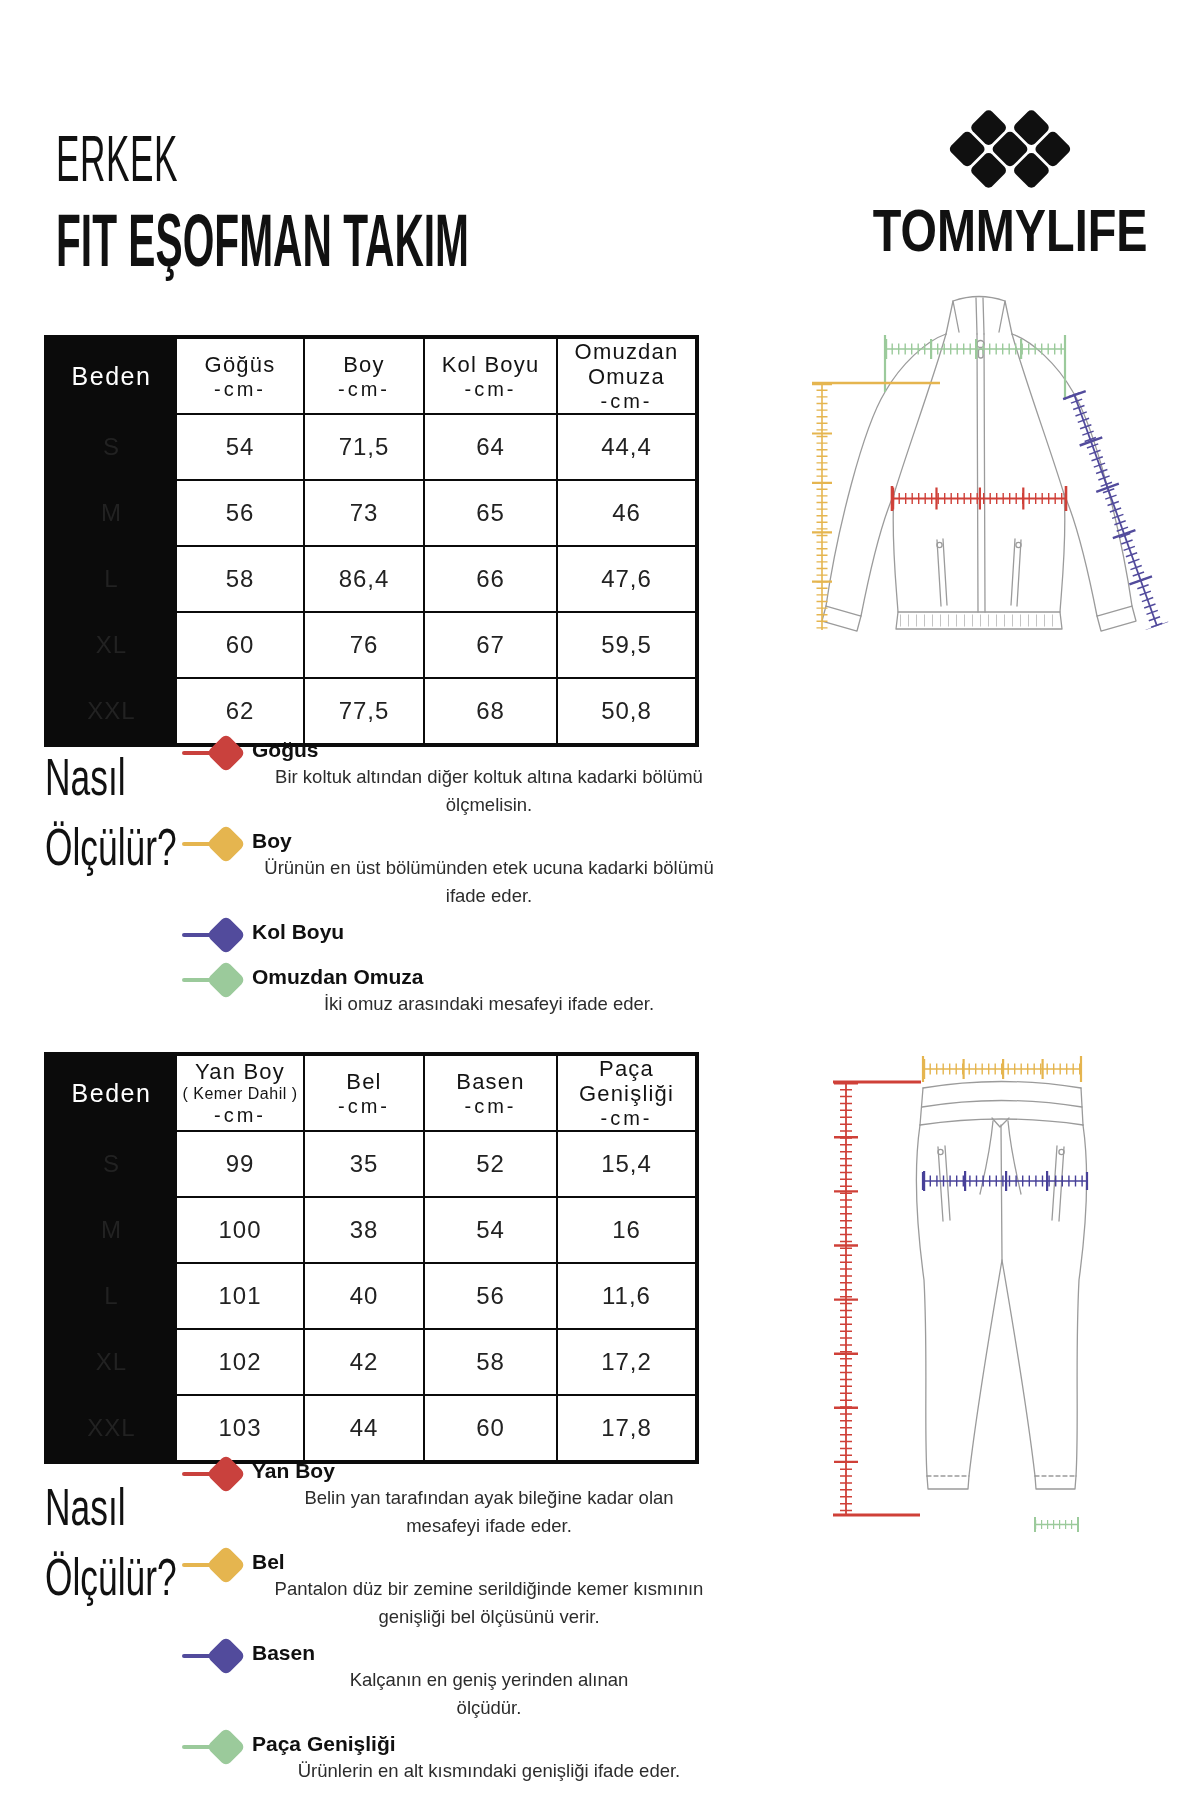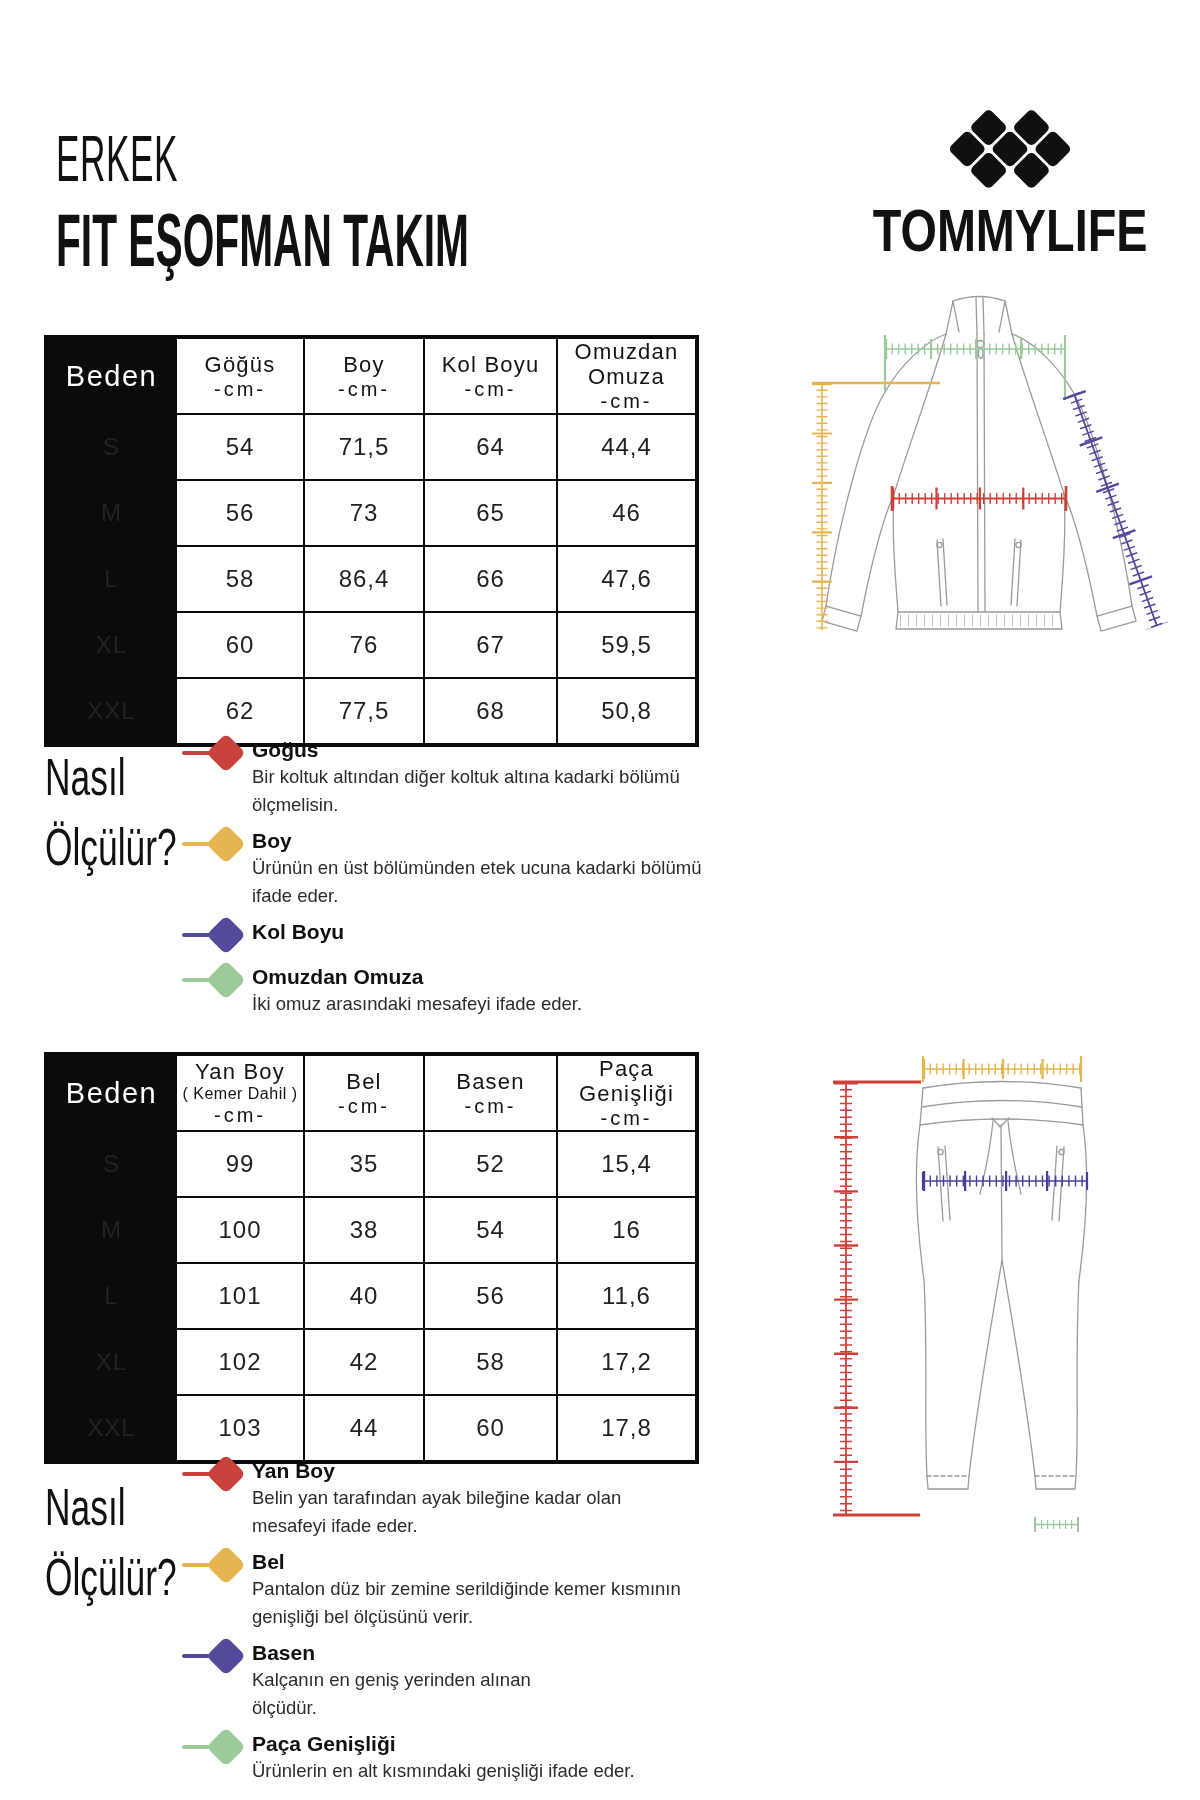--- a/index.html
+++ b/index.html
@@ -12,36 +12,36 @@
   .fitline{font-size:74px;font-weight:700;letter-spacing:0;transform:scaleX(.55);}
   .brandtxt{font-size:60px;font-weight:700;transform:scaleX(.78);transform-origin:center;}
   .hm-big{font-size:52px;font-weight:400;line-height:70px;transform:scaleX(.68);}
   
   table.size-table{border-collapse:collapse;table-layout:fixed;position:absolute;
     border:4px solid #0b0b0b;background:#fff;}
   table.size-table th,table.size-table td{border:2.5px solid #0b0b0b;text-align:center;
     vertical-align:middle;padding:0;}
   table.size-table td{font-size:24px;letter-spacing:1px;color:#222;height:64px;}
   table.size-table tr.head th{height:70px;font-weight:400;}
-  .sizecol{background:#0b0b0b;color:#fff;font-size:29px;letter-spacing:1.5px;}
+  .sizecol{background:#0b0b0b;color:#fff;font-size:25px;letter-spacing:1.5px;}
   .clabel{display:block;max-width:112px;margin:0 auto;font-size:22px;line-height:25px;
     letter-spacing:1.2px;color:#141414;}
   .csub{display:block;font-size:16px;line-height:19px;letter-spacing:.5px;color:#141414;}
   .csub:empty{display:none;}
   .cunit{display:block;font-size:20px;line-height:24px;letter-spacing:3px;color:#141414;}
   
   .hm-list{position:absolute;width:560px;}
   .hm-item{display:flex;align-items:flex-start;margin-bottom:9px;}
   .marker{position:relative;width:66px;height:40px;flex:0 0 66px;margin-top:-4px;}
   .mline{position:absolute;left:0;top:18px;width:42px;height:4px;border-radius:2px;}
   .mdiamond{position:absolute;left:30px;top:6px;width:28px;height:28px;border-radius:6px;
     transform:rotate(45deg);}
   .mtext{width:474px;padding-left:4px;}
   .mtitle{font-size:21px;font-weight:700;color:#101010;line-height:26px;}
-  .mdesc{font-size:18.5px;color:#2c2c2c;line-height:28px;white-space:pre-line;}
+  .mdesc{font-size:18.5px;color:#2c2c2c;line-height:28px;white-space:pre-line;text-align:center;}
   svg{display:block;}
 </style>
 </head>
 <body>
 
 <div id="page">
 
   <div class="abs" style="left:48px;top:122px;margin-left:8px;">
     <div><span class="cond erkek">ERKEK</span></div>
     <div style="margin-top:2px;"><span class="cond fitline">FIT EŞOFMAN TAKIM</span></div>

